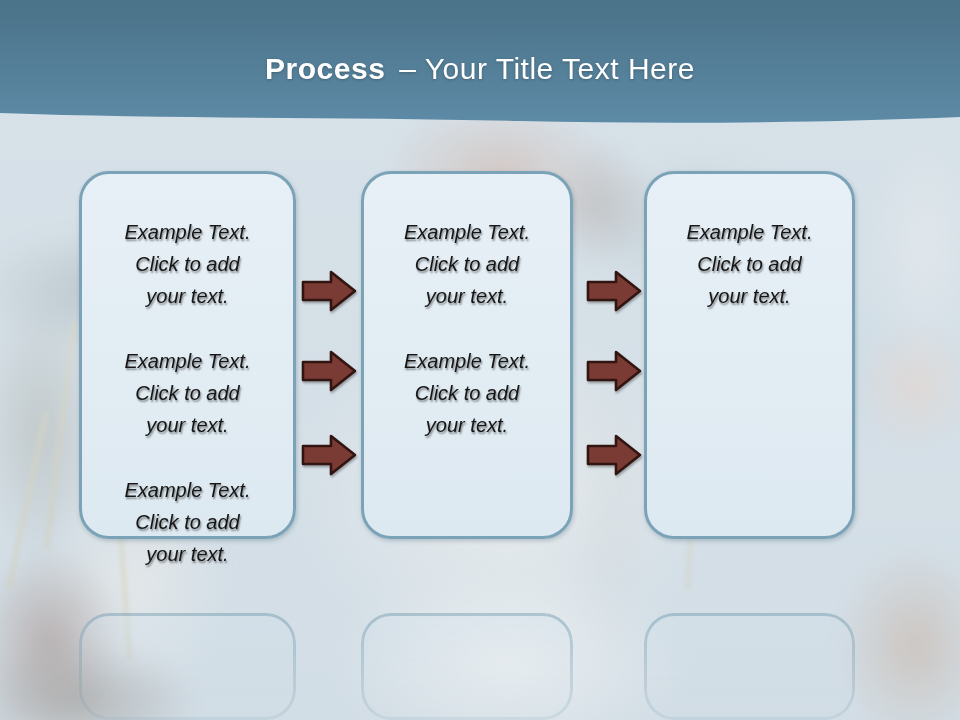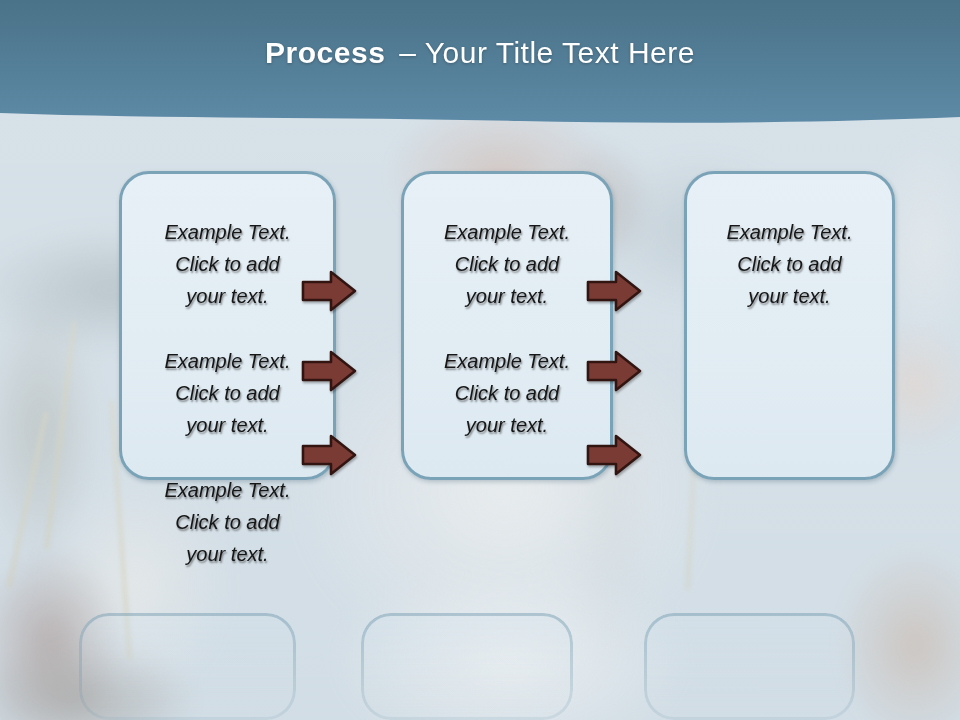--- a/index.html
+++ b/index.html
@@ -36,28 +36,28 @@
   .s1{left:58px;top:320px;height:230px;transform:rotate(7deg);}
   .s2{left:118px;top:400px;height:260px;transform:rotate(-4deg);}
   .s3{left:25px;top:410px;height:180px;transform:rotate(12deg);}
   .s4{left:690px;top:400px;height:190px;transform:rotate(3deg);opacity:.4;}
   .veil{position:absolute;inset:0;background:linear-gradient(rgba(255,255,255,.22),rgba(255,255,255,.12));}
 
   
   .header-svg{position:absolute;left:0;top:0;display:block;}
   .hdr-stop-a{stop-color:var(--header_top);}
   .hdr-stop-b{stop-color:var(--header_bottom);}
-  .title{position:absolute;left:0;top:36px;width:100%;text-align:center;color:var(--title_text);
+  .title{position:absolute;left:0;top:52px;width:100%;text-align:center;color:var(--title_text);
          font-size:30px;letter-spacing:.5px;text-shadow:0 1px 3px rgba(0,0,0,.25);}
   .title .kw{font-weight:bold;margin-right:14px;}
 
   
-  .pbox{position:absolute;top:171px;height:309px;border:3px solid var(--box_border);border-radius:30px;
+  .pbox{position:absolute;top:171px;height:368px;border:3px solid var(--box_border);border-radius:30px;
         background:linear-gradient(var(--box_fill),var(--box_fill_dark));
-        box-shadow:1px 2px 4px rgba(40,70,90,.25);padding-top:42px;margin-left:40px;}
+        box-shadow:1px 2px 4px rgba(40,70,90,.25);padding-top:42px;}
   .pbox-1{left:79px;width:217px;}
   .pbox-2{left:361px;width:212px;}
   .pbox-3{left:644px;width:211px;}
   .box-text{font-style:italic;color:var(--body_text);font-size:20px;line-height:32px;text-align:center;
             white-space:pre-line;margin:0 0 33px;text-shadow:1px 2px 2px rgba(0,0,0,.45);cursor:text;}
 
   
   .arrow{position:absolute;width:58px;height:46px;filter:drop-shadow(1px 2px 1px rgba(0,0,0,.3));}
   .arrow path{fill:var(--arrow_fill);stroke:var(--arrow_outline);stroke-width:2.6;stroke-linejoin:round;}
   .colA{left:300px;} .colB{left:585px;}

